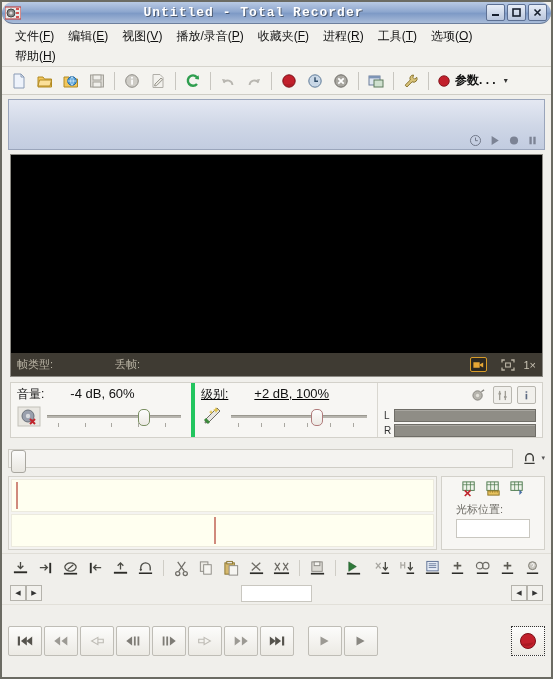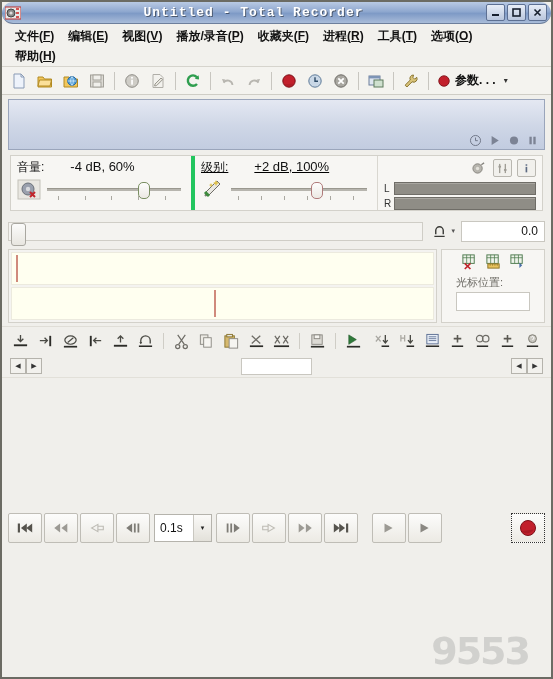--- a/index.html
+++ b/index.html
@@ -39,21 +39,21 @@
     background:linear-gradient(to bottom,#e8eef7,#b9c6dd);
     border:1px solid #5d7093;border-radius:2px;
     display:flex;align-items:center;justify-content:center;
     font-size:9px;color:#2a3344;
   }
   
   .menubar{
     flex:0 0 42px;background:#f2f1ed;border-bottom:1px solid #d6d4cd;
     padding:2px 6px 0 6px;box-sizing:border-box;
   }
-  .menurow{display:flex;height:20px;align-items:center;font-weight:bold;}
+  .menurow{display:flex;height:20px;align-items:center;}
   .menuitem{
     font-size:12px;color:#111;padding:2px 7px;white-space:nowrap;
   }
   .menuitem u{text-decoration:underline;}
   
   .toolbar{
     flex:0 0 28px;background:#f4f3ef;
     border-bottom:1px solid #cfcdc6;
     display:flex;align-items:center;padding:0 4px;box-sizing:border-box;
   }
@@ -416,20 +416,42 @@
       </span>
       <span>
         <svg width="11" height="13" viewBox="0 0 16 16" class="ico">
             <rect x="3.5" y="2.5" width="3.4" height="11" fill="#7c8394"></rect>
             <rect x="9.2" y="2.5" width="3.4" height="11" fill="#7c8394"></rect>
           </svg>
       </span>
     </div>
   </div>
 
+  <div class="videowrap">
+    <div class="videoblack"></div>
+    <div class="videobar">
+      <span class="vb-lbl">帧类型:</span>
+      <span class="vb-gap"></span>
+      <span class="vb-lbl">丢帧:</span>
+      <span class="vb-spacer"></span>
+      <span class="vcam">
+        <svg width="11" height="8" viewBox="0 0 14 10" class="ico">
+            <rect x="0.5" y="1.5" width="8" height="7" fill="#e6a635"></rect>
+            <path d="M9 4 l4 -2.2 v6.4 l-4 -2.2 z" fill="#e6a635"></path>
+          </svg>
+      </span>
+      <span class="vfit">
+        <svg width="14" height="12" viewBox="0 0 14 12" class="ico">
+          <path d="M1 3.5 V1 h2.8 M10.2 1 H13 v2.5 M13 8.5 V11 h-2.8 M3.8 11 H1 V8.5" fill="none" stroke="#b9b3a4" stroke-width="1.3"></path>
+          <rect x="4.6" y="4" width="4.8" height="4" fill="none" stroke="#b9b3a4" stroke-width="1.1"></rect>
+        </svg>
+      </span>
+      <span class="vzoom">1×</span>
+    </div>
+  </div>
 
   <div class="volpanel">
 
     <div class="volsec s1">
       <div class="volhead">
         <span class="lbl">音量:</span>
         <span class="val">-4 dB, 60%</span>
       </div>
       <div class="volrow">
         <span class="volicon">
@@ -523,21 +545,20 @@
     <div class="postrack">
       <div class="posthumb"></div>
     </div>
     <div class="loopbtn">
       <svg width="15" height="15" viewBox="0 0 16 16" class="ico">
           <path d="M4 11 V7 a4 4 0 0 1 8 0 v4" fill="none" stroke="#3a3a36" stroke-width="1.5"></path>
           <path d="M2.5 13.2 h11" stroke="#3a3a36" stroke-width="1.3"></path>
         </svg>
     </div>
     <span class="loopcaret">▾</span>
-    <div class="posval">0.0</div>
   </div>
 
   <div class="waverow">
     <div class="wavebox">
       <div class="wavetrack">
         <span class="cursorline" style="left:1%"></span>
       </div>
       <div class="wavetrack">
         <span class="cursorline" style="left:48%"></span>
       </div>
@@ -743,24 +764,20 @@
           <path d="M11 5 h6 v4 h-6" fill="none" stroke="#bdbbb4" stroke-width="1.2"></path>
         </svg>
     </div>
     <div class="tp">
       <svg width="18" height="14" viewBox="0 0 20 14" class="ico">
           <path d="M9 2 L2.5 7 L9 12 z" fill="#7e7c76"></path>
           <rect x="11" y="2" width="2" height="10" fill="#7e7c76"></rect>
           <rect x="15" y="2" width="2" height="10" fill="#7e7c76"></rect>
         </svg>
     </div>
-    <div class="speedbox">
-      <span class="sv">0.1s</span>
-      <span class="sd">▾</span>
-    </div>
     <div class="tp">
       <svg width="18" height="14" viewBox="0 0 20 14" class="ico">
           <rect x="3" y="2" width="2" height="10" fill="#7e7c76"></rect>
           <rect x="7" y="2" width="2" height="10" fill="#7e7c76"></rect>
           <path d="M11 2 L17.5 7 L11 12 z" fill="#7e7c76"></path>
         </svg>
     </div>
     <div class="tp dis">
       <svg width="18" height="14" viewBox="0 0 20 14" class="ico">
           <path d="M9 3 L16 7 L9 11 z" fill="none" stroke="#bdbbb4" stroke-width="1.2"></path>
@@ -791,16 +808,15 @@
           <path d="M5 2 L14 7 L5 12 z" fill="#8a8882"></path>
         </svg>
     </div>
     <div style="flex:1"></div>
     <div class="recbtn">
       <svg width="20" height="20" viewBox="0 0 20 20" class="ico">
           <circle cx="10" cy="10" r="7.5" fill="#c2202c" stroke="#7d1018"></circle>
           <path d="M3.5 13 a7.5 7.5 0 0 0 12 -1.5" fill="#8e1119" opacity=".45"></path>
         </svg>
     </div>
-    <div class="watermark">9553</div>
   </div>
 
 </div>
 
 </body></html>

